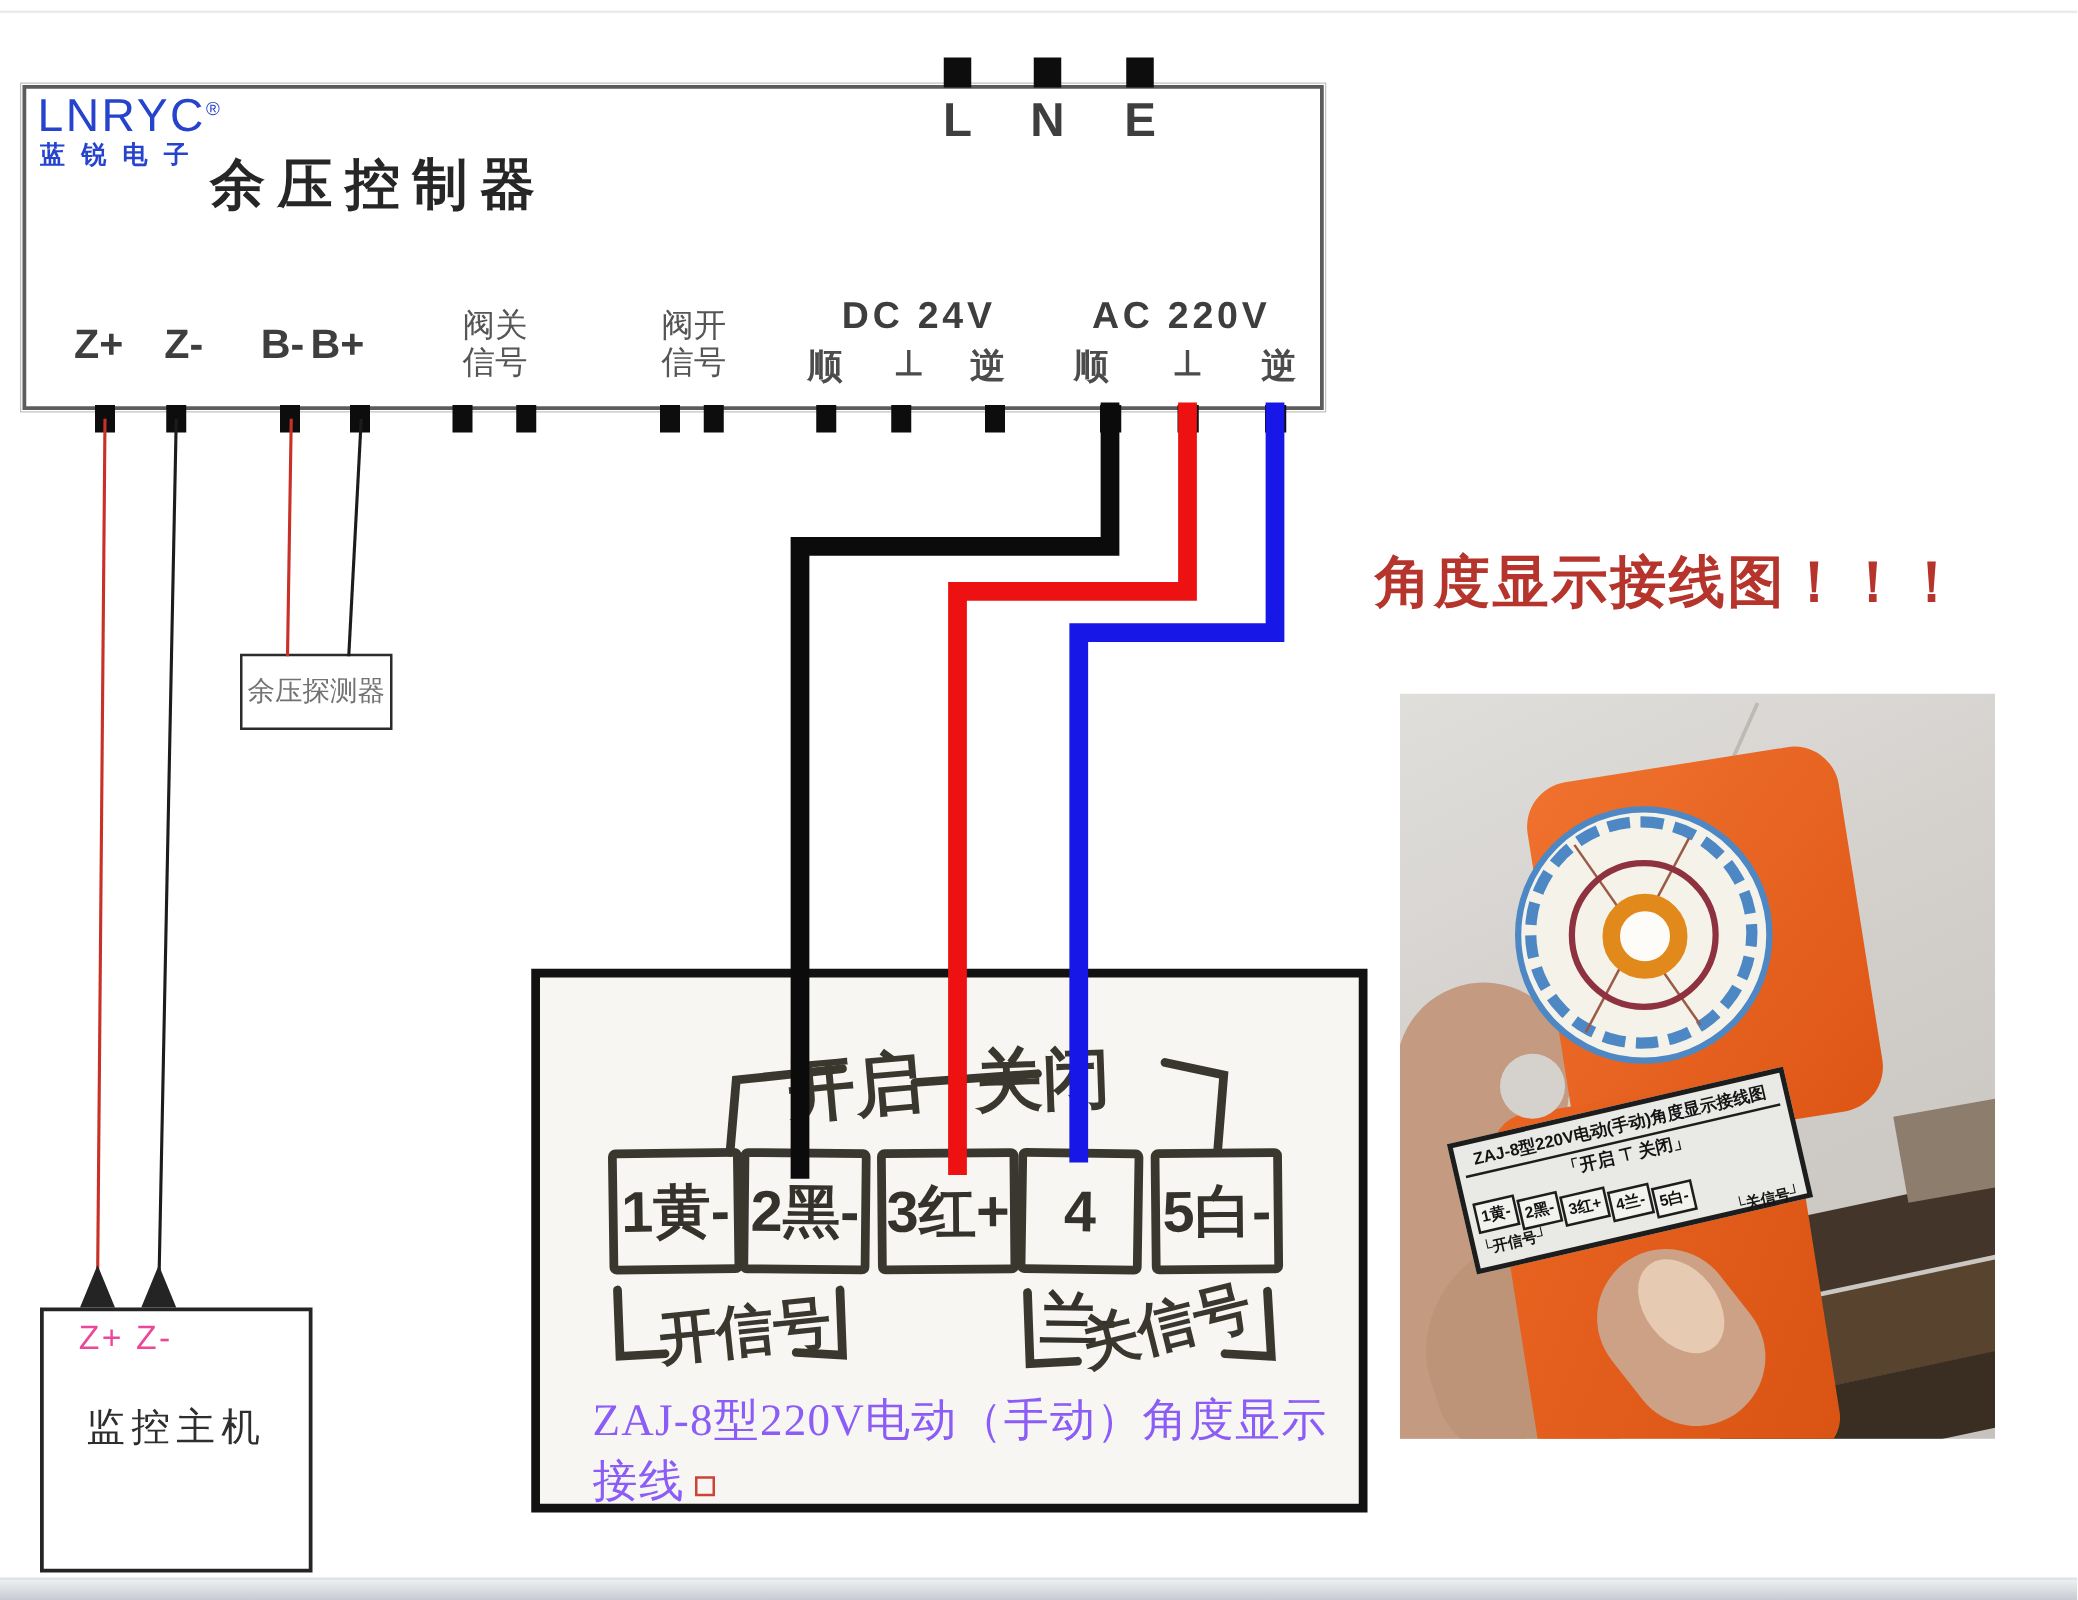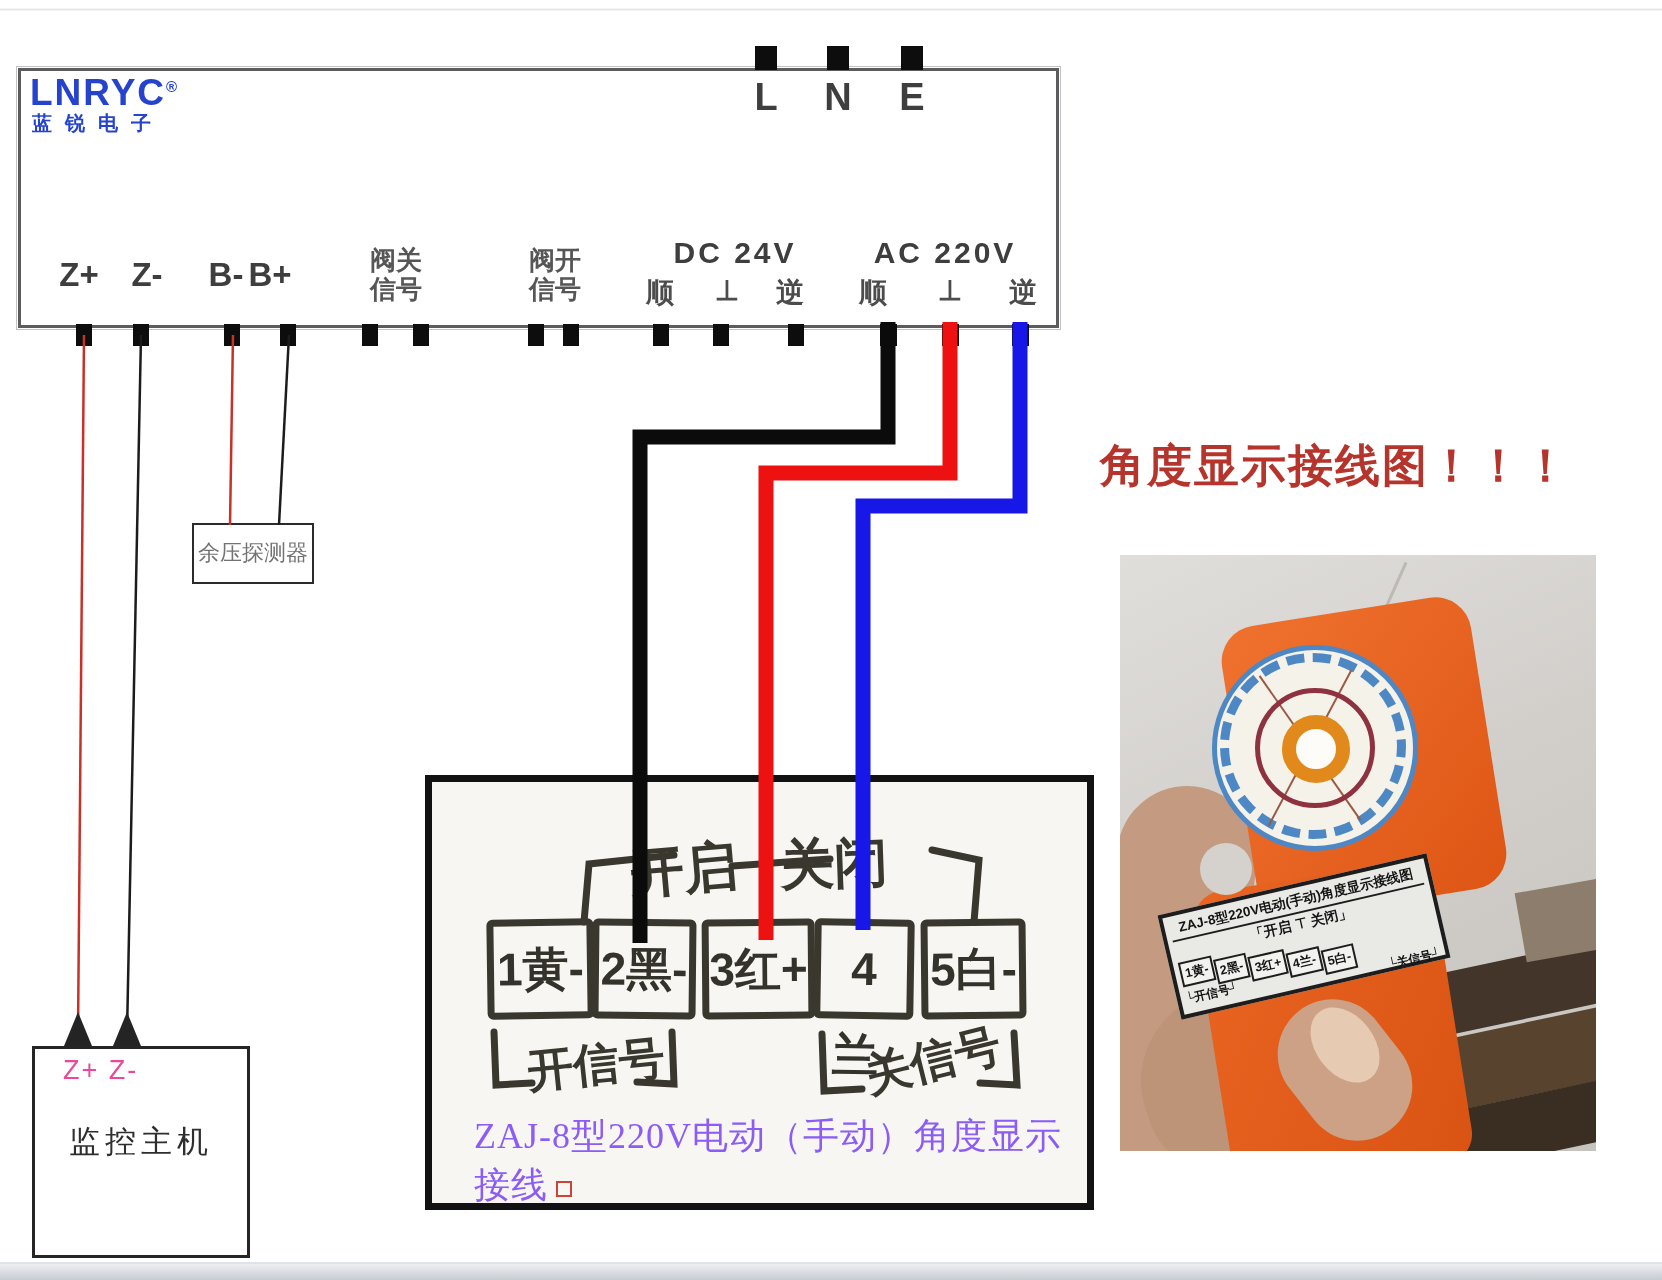--- a/index.html
+++ b/index.html
@@ -1,24 +1,24 @@
 <!DOCTYPE html>
 <html><head>
 <meta charset="utf-8">
 <style>
   html,body{margin:0;padding:0;background:#fff;}
   #canvas{position:relative;width:1662px;height:1280px;background:#ffffff;overflow:hidden;
           font-family:"Liberation Sans",sans-serif;}
   .abs{position:absolute;}
   .sq{position:absolute;background:#0d0d0d;}
   .tl{position:absolute;color:#3e3e3e;font-weight:bold;text-align:center;}
-  .two{line-height:1.12;color:#565656;font-weight:bold;font-size:26px;text-align:center;}
+  .two{line-height:1.12;color:#565656;font-weight:normal;font-size:26px;text-align:center;}
   
   #ctrl{left:18px;top:68px;width:1035px;height:254px;border:3px solid #5c5c5e;outline:1px solid #c2c2c2;outline-offset:1px;background:#fff;}
-  #logo{left:30px;top:72px;color:#2543cc;font-weight:bold;font-size:37px;letter-spacing:2px;}
+  #logo{left:30px;top:72px;color:#2543cc;font-weight:normal;font-size:37px;letter-spacing:2px;}
   #logo sup{font-size:15px;}
   #logosub{left:32px;top:110px;color:#2543cc;font-weight:bold;font-size:20px;letter-spacing:13px;}
   #title{left:168px;top:118px;font-size:44px;font-weight:bold;color:#262626;letter-spacing:10px;}
   
   #draw{left:425px;top:775px;width:655px;height:421px;border:7px solid #121212;background:#f7f6f2;}
   .hand{position:absolute;color:#3a372f;font-weight:bold;}
   .tbox{position:absolute;top:137px;height:100px;border:7px solid #3a372f;border-radius:6px;
         box-sizing:border-box;text-align:center;font-size:46px;font-weight:bold;color:#35322b;line-height:86px;}
   #caption{position:absolute;left:42px;top:330px;font-family:"Liberation Serif",serif;font-size:36px;color:#8b5cf6;letter-spacing:1px;}
   #caption .redglyph{display:inline-block;width:12px;height:12px;border:2px solid #cc4438;margin-left:8px;}
@@ -53,20 +53,21 @@
 <div id="canvas">
 
   <div id="topline" class="abs"></div>
 
   <div id="ctrl" class="abs"></div>
 
   <div id="logo" class="abs">
     <span>LNRYC</span><sup>®</sup>
   </div>
   <div id="logosub" class="abs">蓝锐电子</div>
+  <div id="title" class="abs">余压控制器</div>
 
   <div class="sq" style="left:755px;top:46px;width:22px;height:24px;"></div>
   <div class="sq" style="left:827px;top:46px;width:22px;height:24px;"></div>
   <div class="sq" style="left:901px;top:46px;width:22px;height:24px;"></div>
   <div class="tl" style="left:746px;top:76px;width:40px;font-size:38px;">L</div>
   <div class="tl" style="left:818px;top:76px;width:40px;font-size:38px;">N</div>
   <div class="tl" style="left:892px;top:76px;width:40px;font-size:38px;">E</div>
 
   <div class="tl" style="left:49px;top:256px;width:60px;font-size:33px;">Z+</div>
   <div class="tl" style="left:117px;top:256px;width:60px;font-size:33px;">Z-</div>

